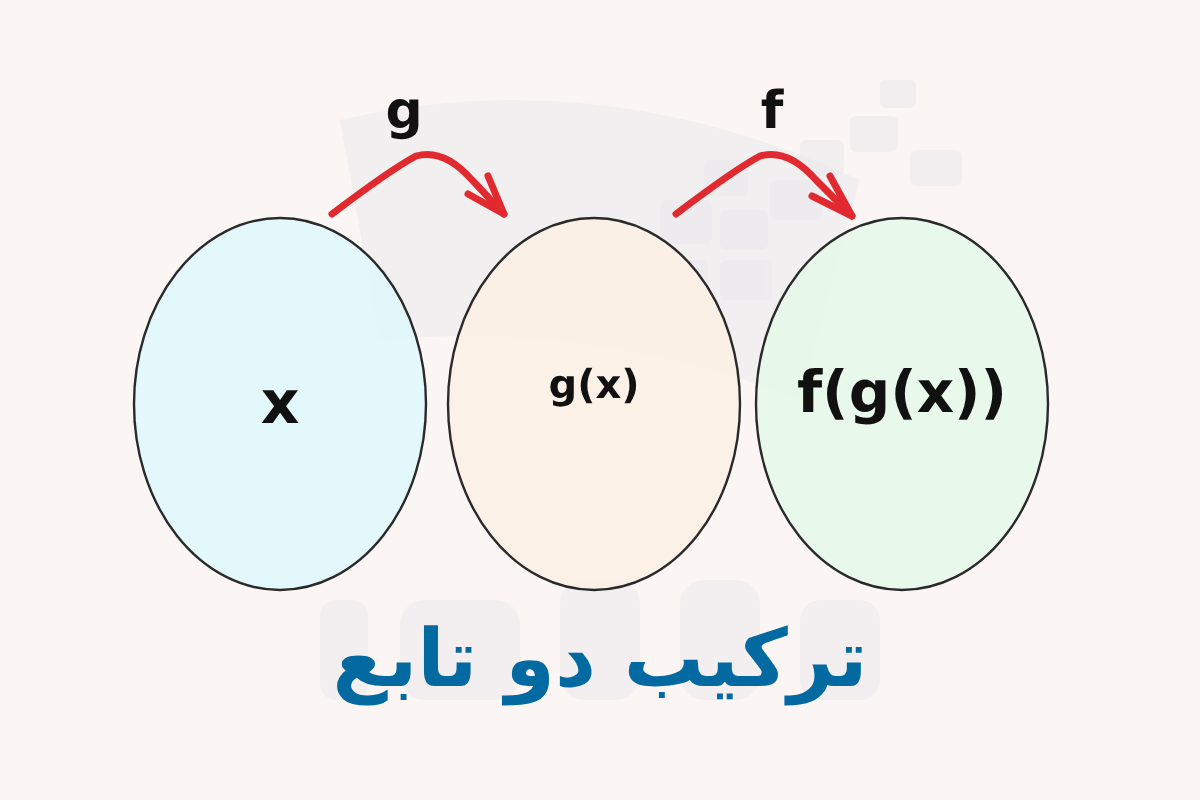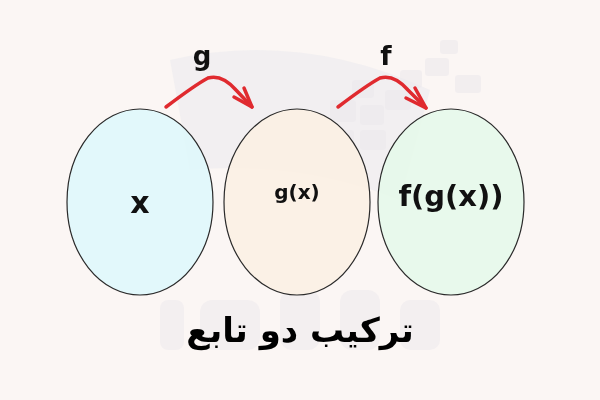--- a/index.html
+++ b/index.html
@@ -29,22 +29,22 @@
     color: #111;
     font-size: 26px;
     transform: translate(-50%, -50%);
   }
   .caption {
     position: absolute;
     left: 300px; top: 330px;
     transform: translate(-50%, -50%);
     font-family: "DejaVu Sans", sans-serif;
     font-weight: bold;
-    font-size: 34px;
-    color: #000000;
+    font-size: 40px;
+    color: #0369a1;
     direction: rtl;
     white-space: nowrap;
   }
 </style>
 </head>
 <body>
 
 <svg class="watermark" viewBox="0 0 600 400">
   <g fill="#eeecef" opacity="0.7">
     <path d="M170 60 Q300 30 430 90 L400 200 Q300 160 190 170 Z"></path>

